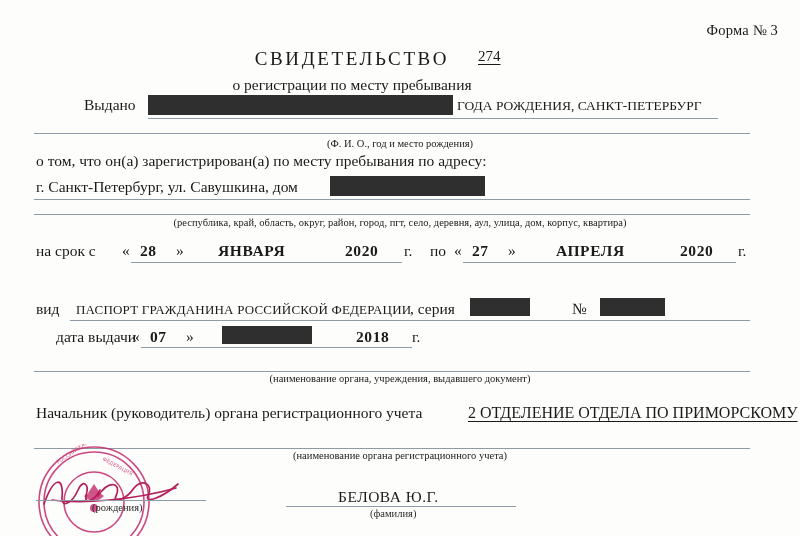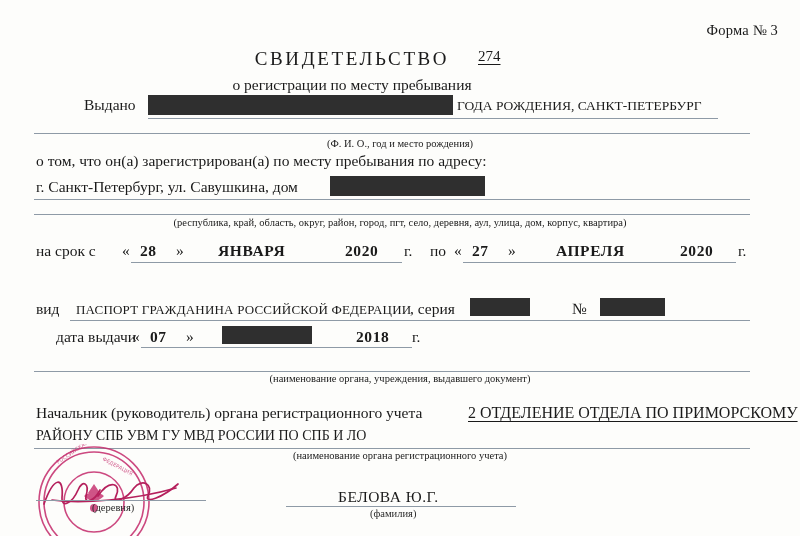--- a/index.html
+++ b/index.html
@@ -163,21 +163,20 @@
   <div class="abs lbl" style="left:412px; top:328px;">г.</div>
   <div class="rule" style="left:141px; top:347px; width:90px;"></div>
   <div class="rule" style="left:200px; top:347px; width:150px;"></div>
   <div class="rule" style="left:350px; top:347px; width:62px;"></div>
 
   <div class="rule" style="left:34px; top:371px; width:716px;"></div>
   <div class="abs centered-note" style="top:373px;">(наименование органа, учреждения, выдавшего документ)</div>
 
   <div class="abs lbl" style="left:36px; top:404px;">Начальник (руководитель) органа регистрационного учета</div>
   <div class="abs lbl uline" style="left:468px; top:404px; font-size:16px;">2 ОТДЕЛЕНИЕ ОТДЕЛА  ПО ПРИМОРСКОМУ</div>
-  <div class="abs lbl" style="left:36px; top:428px; font-size:14px;">РАЙОНУ СПБ УВМ  ГУ  МВД РОССИИ  ПО СПБ  И  ЛО</div>
   <div class="rule" style="left:34px; top:448px; width:716px;"></div>
   <div class="abs centered-note" style="top:450px;">(наименование органа регистрационного учета)</div>
 
   <div class="abs stamp">
     <svg viewBox="0 0 116 116" width="116" height="116" aria-hidden="true">
       <g fill="none" stroke="#c42a6b" stroke-width="1.6" opacity="0.85">
         <circle cx="58" cy="58" r="55"></circle>
         <circle cx="58" cy="58" r="50"></circle>
         <circle cx="58" cy="58" r="30"></circle>
       </g>
@@ -198,19 +197,19 @@
     <svg viewBox="0 0 150 44" width="150" height="44" aria-hidden="true">
       <g fill="none" stroke="#b5205c" stroke-width="1.7" stroke-linecap="round">
         <path d="M6 34 C16 6, 26 6, 24 28 C23 38, 34 34, 40 20 C44 10, 52 12, 48 26 C46 34, 56 32, 62 20"></path>
         <path d="M60 26 C72 8, 84 14, 78 26 C74 34, 88 30, 96 18 C104 8, 116 14, 110 26 C106 34, 124 28, 140 14"></path>
         <path d="M14 30 C44 34, 96 30, 138 18"></path>
       </g>
     </svg>
   </div>
 
   <div class="rule" style="left:36px; top:500px; width:170px;"></div>
-  <div class="abs lbl-sm" style="left:92px; top:502px;">(деревня)</div>
+  <div class="abs lbl-sm" style="left:92px; top:502px;">(рождения)</div>
 
   <div class="abs lbl" style="left:338px; top:488px; letter-spacing:0.5px;">БЕЛОВА Ю.Г.</div>
   <div class="rule" style="left:286px; top:506px; width:230px;"></div>
   <div class="abs lbl-sm" style="left:370px; top:508px;">(фамилия)</div>
 
 </div>
 
 </body></html>

